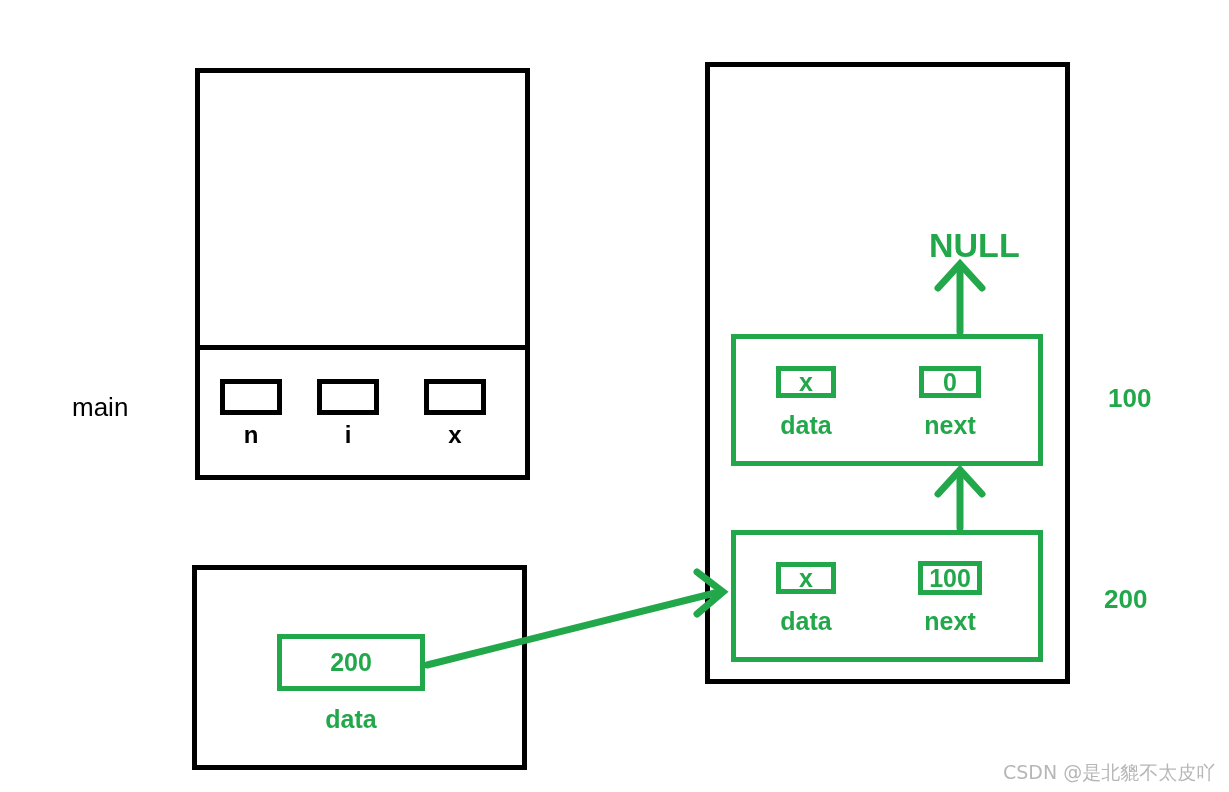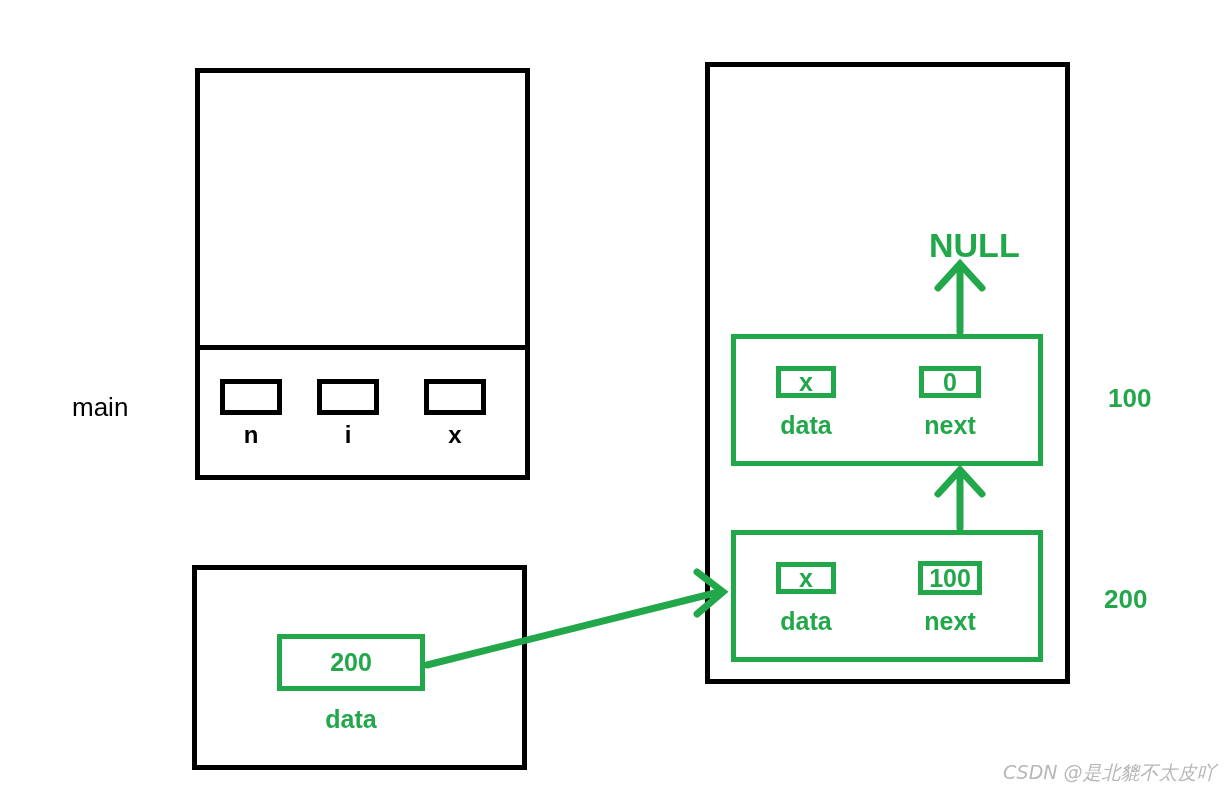--- a/index.html
+++ b/index.html
@@ -116,21 +116,20 @@
     width: 1229px;
     height: 792px;
     pointer-events: none;
   }
 
   .watermark {
     font-size: 19px;
     color: #b7b7b7;
     white-space: nowrap;
     font-family: "DejaVu Sans", sans-serif;
-    font-style: italic;
   }
 </style>
 </head>
 <body>
 
 <div id="canvas">
 
 
   <div class="abs region" style="left:195px; top:68px; width:335px; height:412px;"></div>
 

